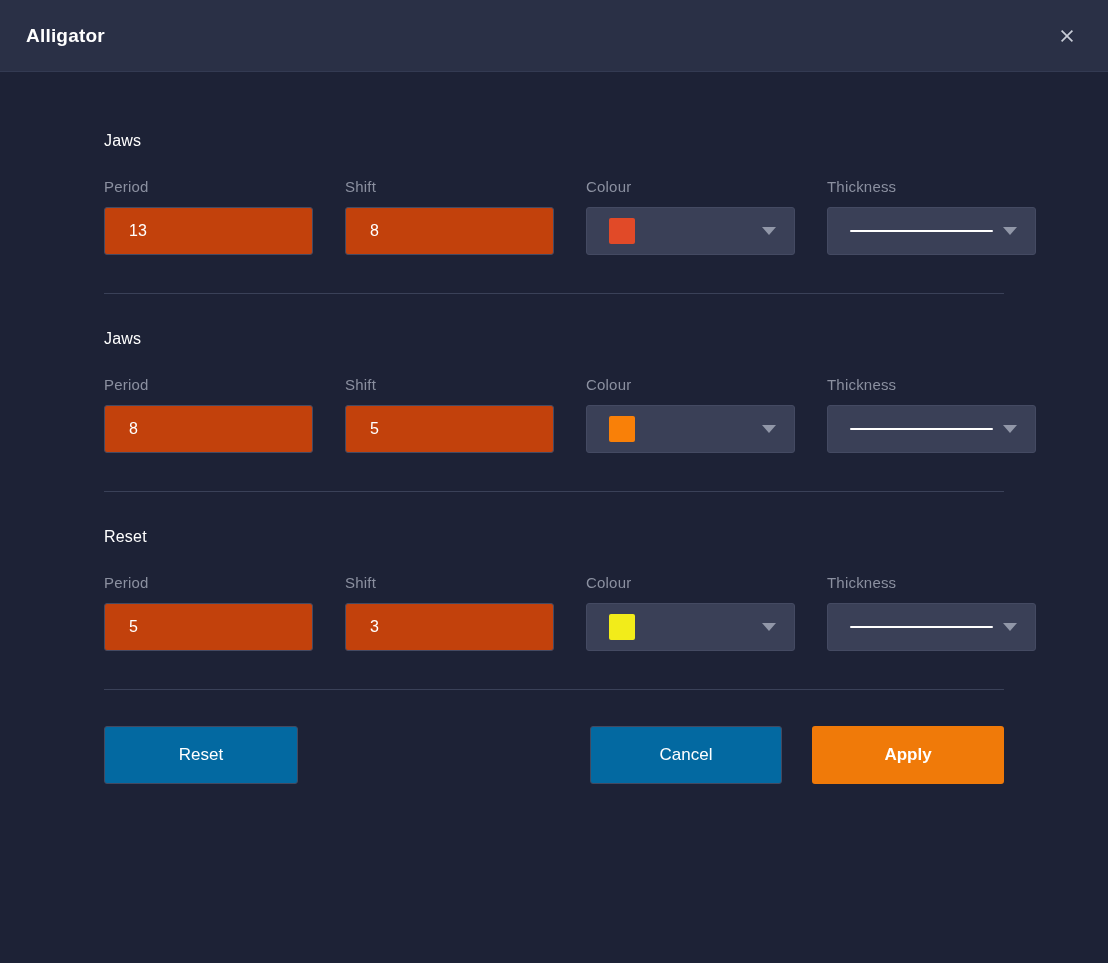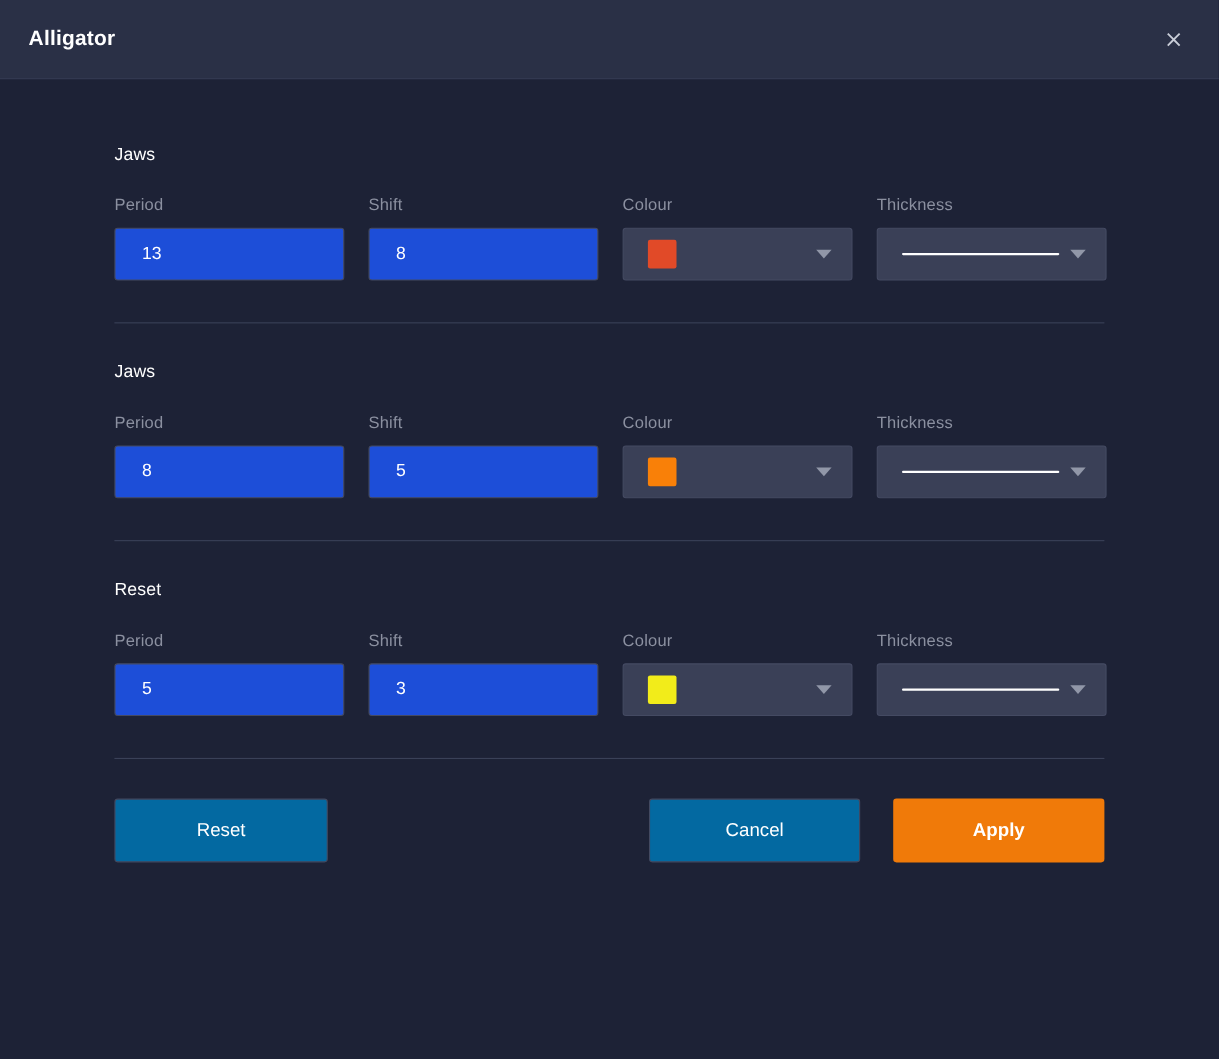--- a/index.html
+++ b/index.html
@@ -69,38 +69,38 @@
   .section-title {
     color: #ffffff;
     font-size: 16px;
     font-weight: normal;
     margin-bottom: 28px;
     letter-spacing: 0.2px;
   }
 
   .fields-row {
     display: flex;
-    gap: 22px;
+    gap: 32px;
   }
 
   .field {
     width: 209px;
   }
   .field-label {
     color: #8b90a0;
     font-size: 15px;
     margin-bottom: 12px;
     display: block;
     letter-spacing: 0.2px;
   }
 
   .text-input {
     width: 209px;
     height: 48px;
-    background: #1d4ed8;
+    background: #c2410c;
     border: 1px solid #444a62;
     border-radius: 3px;
     color: #ffffff;
     font-size: 16px;
     font-family: "Liberation Sans", sans-serif;
     padding: 0 24px;
     outline: none;
     display: flex;
     align-items: center;
   }

